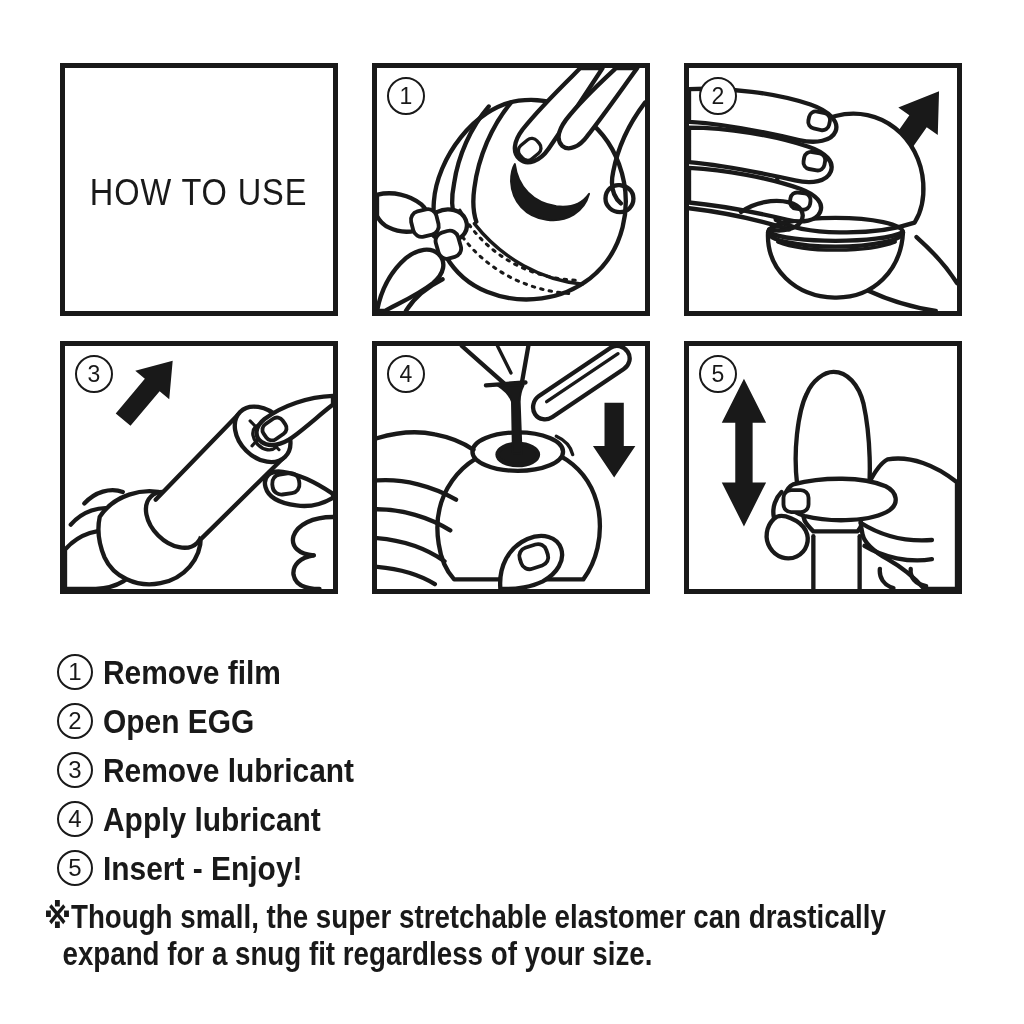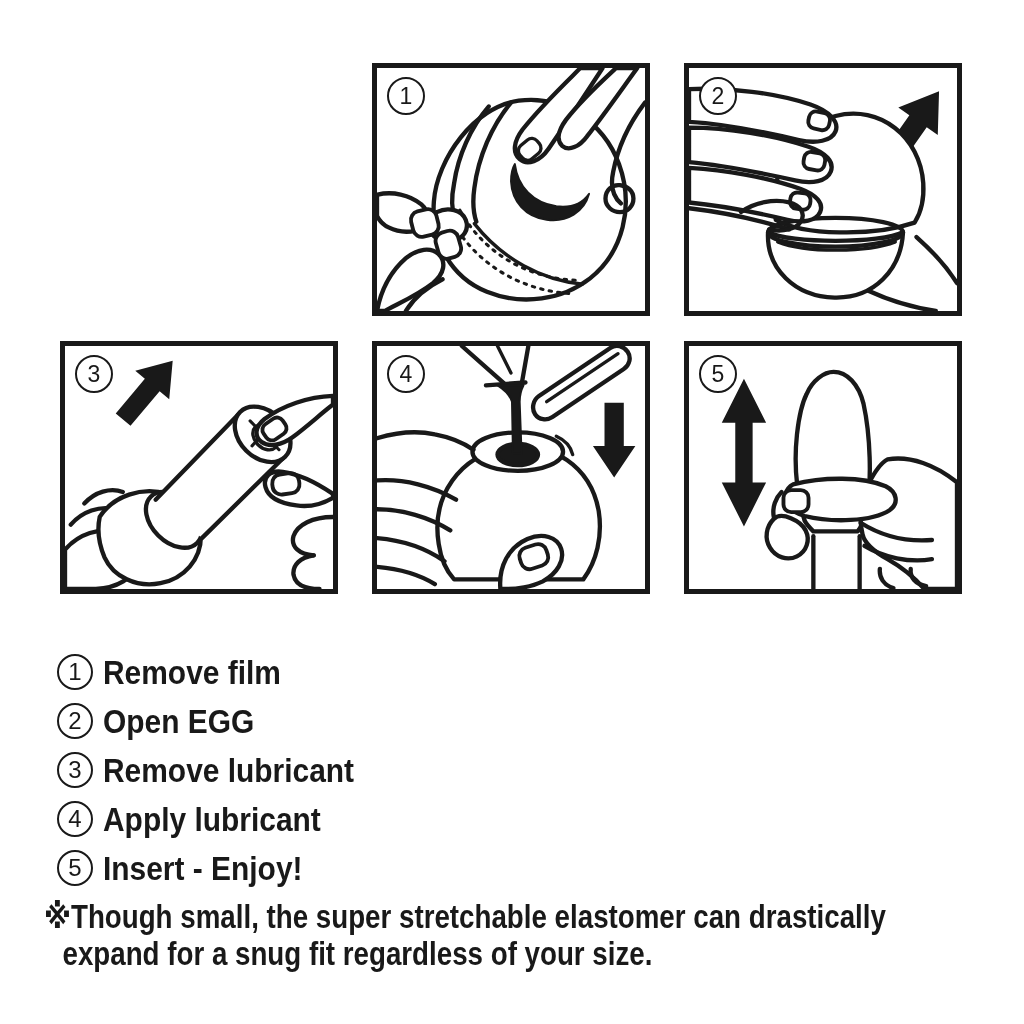--- a/index.html
+++ b/index.html
@@ -26,20 +26,23 @@
   .footnote{position:absolute;left:44px;top:898px;font-size:33px;font-weight:700;
             line-height:37px;transform:scaleX(0.84);transform-origin:left top;white-space:nowrap;}
   .fn-line2{padding-left:22px;}
   .ref-mark{font-weight:700;}
 </style>
 </head>
 <body>
 
 <div class="page">
 
+  <div class="panel row1 col1 title-panel">
+    <div class="title">HOW TO USE</div>
+  </div>
 
   <div class="panel row1 col2">
     <div class="badge">
       <span>1</span>
     </div>
     <svg viewBox="0 0 278 253" preserveAspectRatio="none">
       <g stroke="#191919" stroke-width="4.5" fill="#ffffff" stroke-linecap="round" stroke-linejoin="round">
         <path d="M147,34 C192,28 235,56 251,100 C267,144 255,192 221,219 C193,241 151,248 114,233 C77,218 56,181 59,139 C62,95 101,40 147,34 Z"></path>
         <path fill="none" d="M116,40 C97,62 84,92 80,120 C77,135 77,147 81,157"></path>
         <path fill="none" d="M139,36 C119,60 105,93 101,125 C99,139 100,151 103,160"></path>

